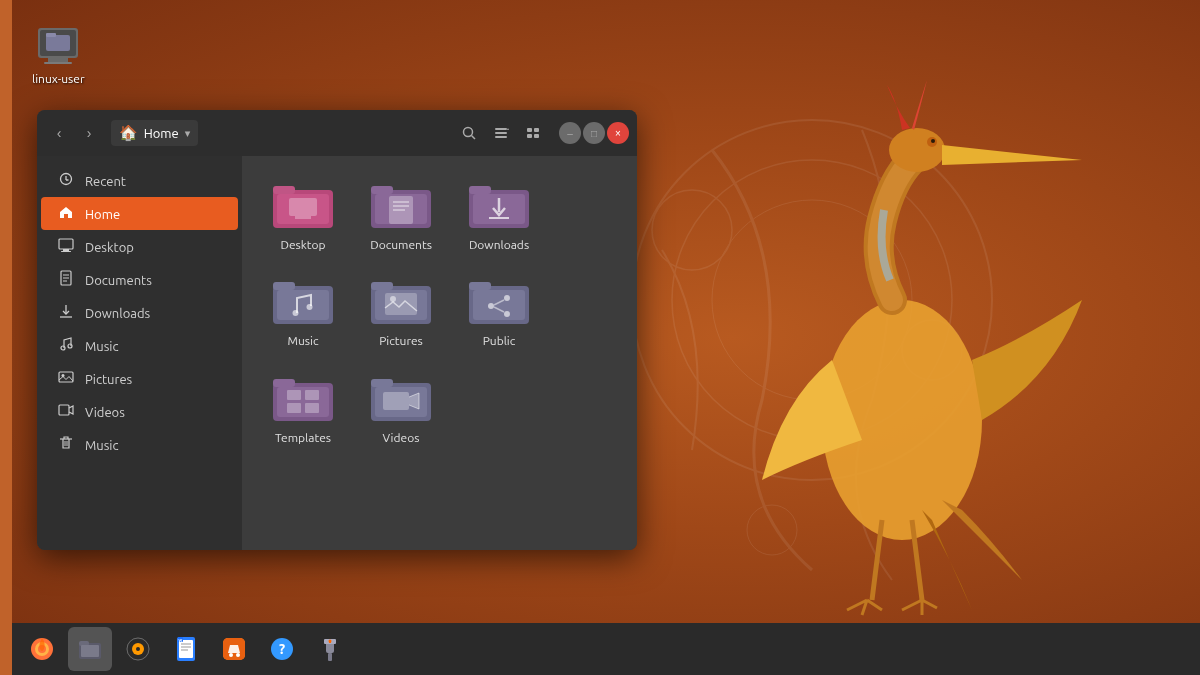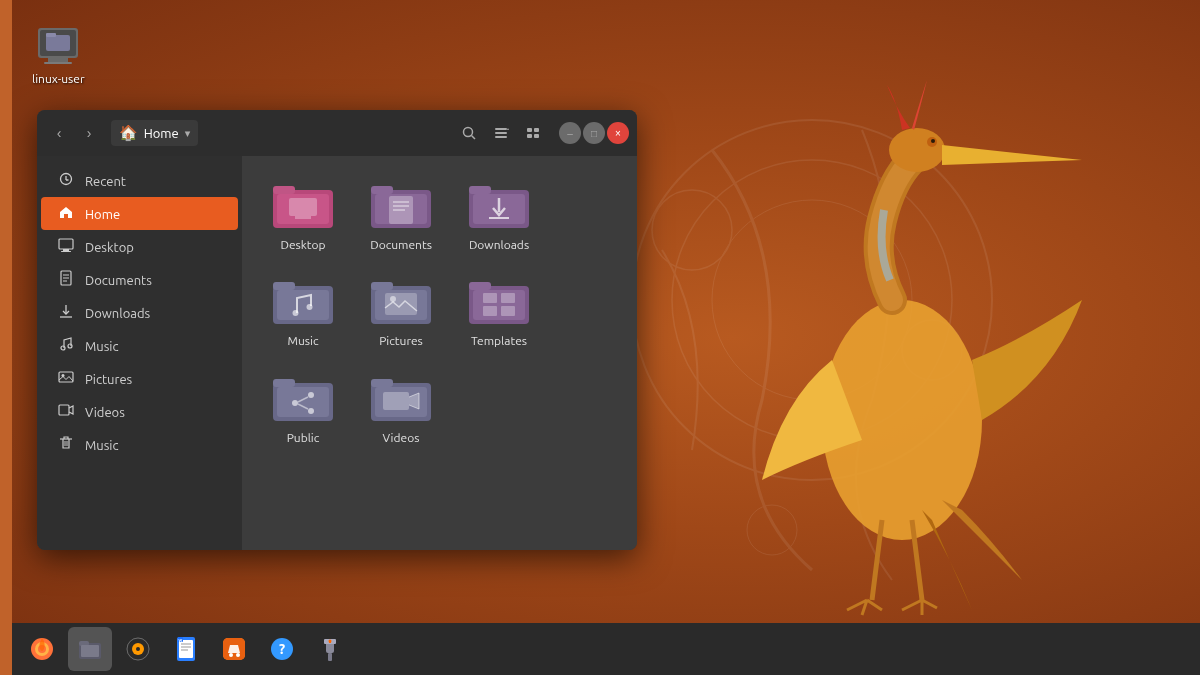--- a/index.html
+++ b/index.html
@@ -560,45 +560,45 @@
 
             <rect x="14" y="17" width="32" height="22" rx="2" fill="rgba(255,255,255,0.25)"></rect>
             <circle cx="22" cy="23" r="3" fill="rgba(255,255,255,0.5)"></circle>
             <polyline points="14,32 22,26 28,31 34,25 46,35" fill="none" stroke="rgba(255,255,255,0.6)" stroke-width="1.5"></polyline>
           </svg>
           <span class="folder-label">Pictures</span>
         </div>
 
         <div class="file-item">
           <svg class="folder-icon" viewBox="0 0 60 52" width="60" height="52">
-            <rect x="0" y="10" width="60" height="38" rx="4" fill="#7a5888"></rect>
-            <rect x="0" y="6" width="22" height="8" rx="3" fill="#8a6898"></rect>
-            <rect x="4" y="14" width="52" height="30" rx="3" fill="#8a6898"></rect>
-
-            <rect x="14" y="17" width="14" height="10" rx="1" fill="rgba(255,255,255,0.3)"></rect>
-            <rect x="32" y="17" width="14" height="10" rx="1" fill="rgba(255,255,255,0.3)"></rect>
-            <rect x="14" y="30" width="14" height="10" rx="1" fill="rgba(255,255,255,0.3)"></rect>
-            <rect x="32" y="30" width="14" height="10" rx="1" fill="rgba(255,255,255,0.3)"></rect>
-          </svg>
-          <span class="folder-label">Templates</span>
-        </div>
-
-        <div class="file-item">
-          <svg class="folder-icon" viewBox="0 0 60 52" width="60" height="52">
             <rect x="0" y="10" width="60" height="38" rx="4" fill="#686888"></rect>
             <rect x="0" y="6" width="22" height="8" rx="3" fill="#787898"></rect>
             <rect x="4" y="14" width="52" height="30" rx="3" fill="#787898"></rect>
 
             <circle cx="22" cy="30" r="3" fill="rgba(255,255,255,0.6)"></circle>
             <circle cx="38" cy="22" r="3" fill="rgba(255,255,255,0.6)"></circle>
             <circle cx="38" cy="38" r="3" fill="rgba(255,255,255,0.6)"></circle>
             <line x1="25" y1="29" x2="35" y2="24" stroke="rgba(255,255,255,0.5)" stroke-width="1.5"></line>
             <line x1="25" y1="31" x2="35" y2="36" stroke="rgba(255,255,255,0.5)" stroke-width="1.5"></line>
           </svg>
           <span class="folder-label">Public</span>
+        </div>
+
+        <div class="file-item">
+          <svg class="folder-icon" viewBox="0 0 60 52" width="60" height="52">
+            <rect x="0" y="10" width="60" height="38" rx="4" fill="#7a5888"></rect>
+            <rect x="0" y="6" width="22" height="8" rx="3" fill="#8a6898"></rect>
+            <rect x="4" y="14" width="52" height="30" rx="3" fill="#8a6898"></rect>
+
+            <rect x="14" y="17" width="14" height="10" rx="1" fill="rgba(255,255,255,0.3)"></rect>
+            <rect x="32" y="17" width="14" height="10" rx="1" fill="rgba(255,255,255,0.3)"></rect>
+            <rect x="14" y="30" width="14" height="10" rx="1" fill="rgba(255,255,255,0.3)"></rect>
+            <rect x="32" y="30" width="14" height="10" rx="1" fill="rgba(255,255,255,0.3)"></rect>
+          </svg>
+          <span class="folder-label">Templates</span>
         </div>
 
         <div class="file-item">
           <svg class="folder-icon" viewBox="0 0 60 52" width="60" height="52">
             <rect x="0" y="10" width="60" height="38" rx="4" fill="#686888"></rect>
             <rect x="0" y="6" width="22" height="8" rx="3" fill="#787898"></rect>
             <rect x="4" y="14" width="52" height="30" rx="3" fill="#787898"></rect>
 
             <rect x="12" y="19" width="26" height="18" rx="2" fill="rgba(255,255,255,0.3)"></rect>
             <polyline points="38,24 48,20 48,36 38,32" fill="rgba(255,255,255,0.3)" stroke="rgba(255,255,255,0.5)" stroke-width="1"></polyline>

